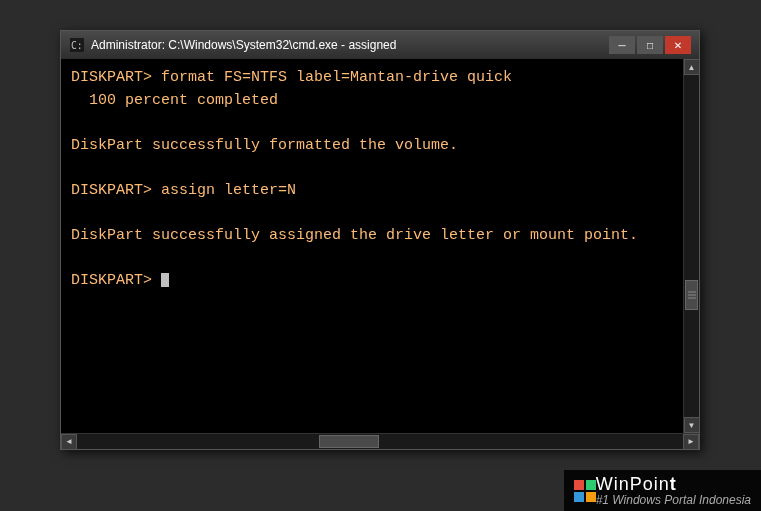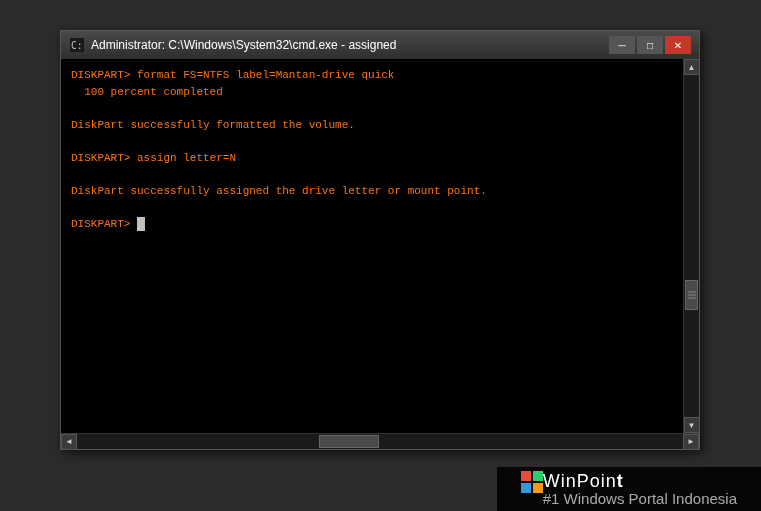--- a/index.html
+++ b/index.html
@@ -100,22 +100,22 @@
 
     .console-content {
       flex: 1;
       padding: 8px 10px;
       overflow: hidden;
       position: relative;
     }
 
     .console-text {
       font-family: 'Courier New', Courier, monospace;
-      font-size: 11px;
-      color: #f97316;
+      font-size: 15px;
+      color: #fdba74;
       white-space: pre;
       line-height: 1.5;
     }
 
     .scrollbar-v {
       width: 16px;
       background: #1a1a1a;
       border-left: 1px solid #333;
       display: flex;
       flex-direction: column;
@@ -207,23 +207,23 @@
       width: 60px;
       background: #4a4a4a;
       border: 1px solid #666;
     }
 
     .winpoint-badge {
       position: absolute;
       bottom: 0;
       right: 0;
       background: rgba(0,0,0,0.85);
-      padding: 4px 24px;
-      display: flex;
-      align-items: flex-start;
+      padding: 4px 10px;
+      display: flex;
+      align-items: center;
       gap: 0;
     }
 
     .winpoint-logo {
       display: flex;
       align-items: center;
       gap: 2px;
     }
 
     .logo-grid {
@@ -246,24 +246,25 @@
     .winpoint-text {
       color: #ffffff;
       font-size: 18px;
       font-family: 'Segoe UI', Arial, sans-serif;
       font-weight: 300;
       letter-spacing: 1px;
     }
 
     .winpoint-sub {
       color: #aaaaaa;
-      font-size: 15px;
+      font-size: 12px;
       font-family: Arial, sans-serif;
       display: block;
       margin-top: -2px;
+      font-style: italic;
     }
 
     .cursor {
       display: inline-block;
       width: 8px;
       height: 14px;
       background: #c0c0c0;
       vertical-align: middle;
       animation: blink 1s step-end infinite;
     }

